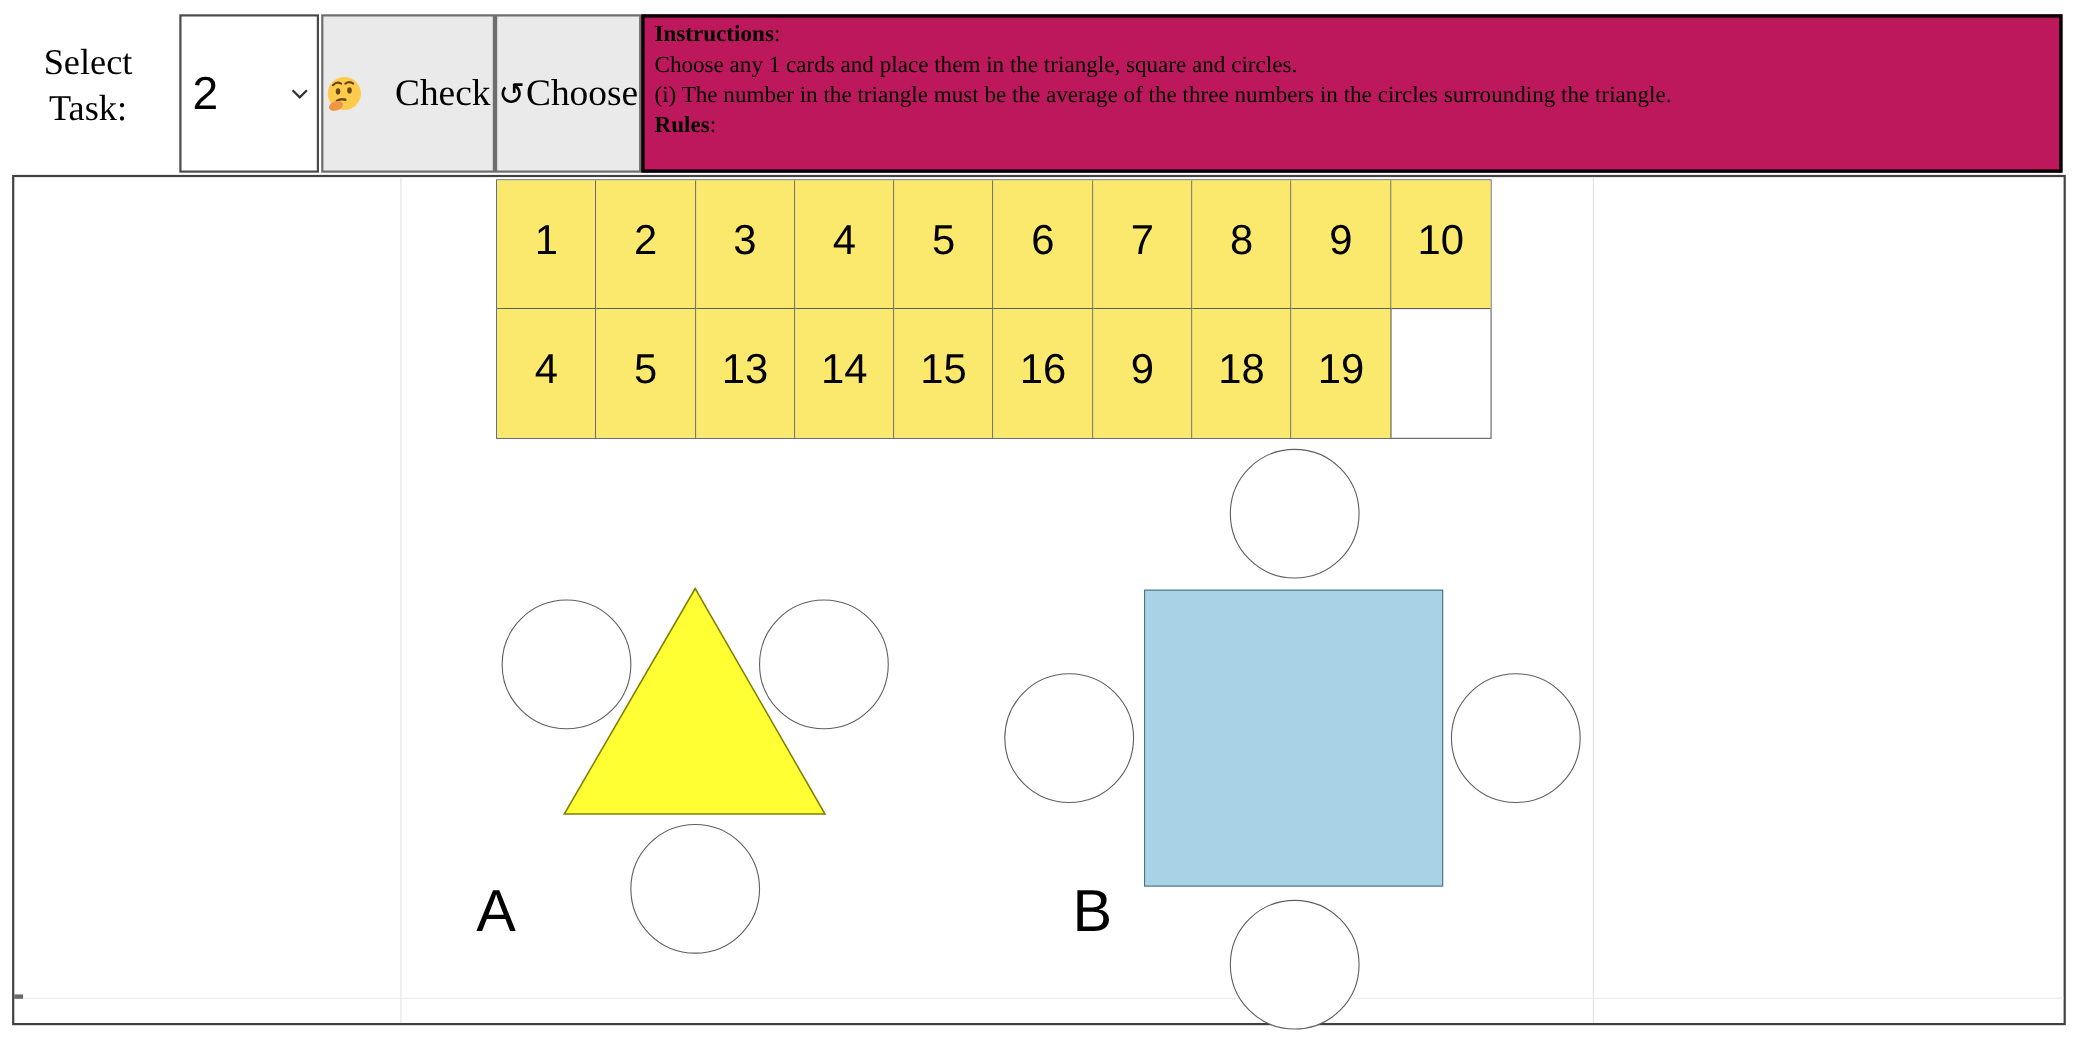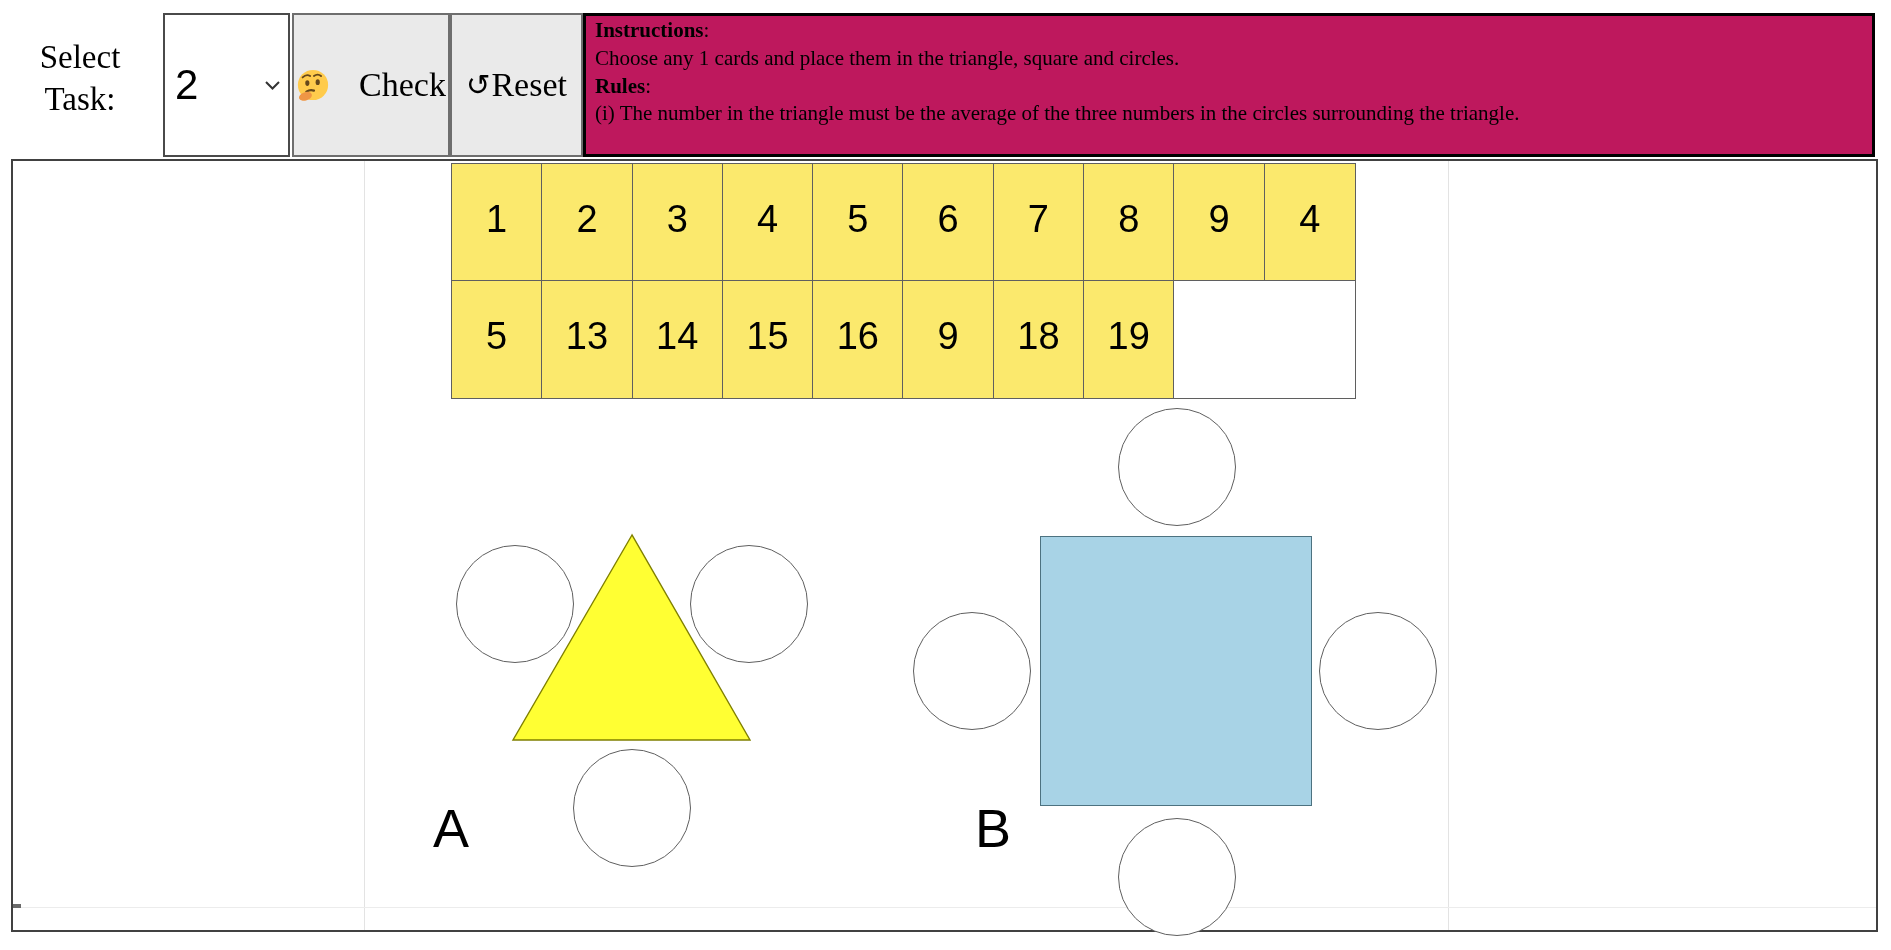--- a/index.html
+++ b/index.html
@@ -92,46 +92,47 @@
     <path d="M7 10 q4 -4 8 -1.5" fill="none" stroke="#65471B" stroke-width="2" stroke-linecap="round"></path>
     <path d="M19 8.5 q4 -3 7.5 0" fill="none" stroke="#65471B" stroke-width="2" stroke-linecap="round"></path>
     <path d="M11 25 q4 -2.5 8 -1" fill="none" stroke="#65471B" stroke-width="2.4" stroke-linecap="round"></path>
     <ellipse cx="10" cy="30" rx="7" ry="4.4" fill="#EF9645" transform="rotate(-18 10 30)"></ellipse>
   </svg>
   <span>Check</span>
 </button>
 
 <button class="tb-button reset-button">
   <span class="reset-glyph">↺</span>
-  <span>Reset</span>
+  <span>Choose</span>
 </button>
 
 <div class="instructions">
   <div><b>Instructions</b><span>:</span></div>
   <div>Choose any 1 cards and place them in the triangle, square and circles.</div>
+  <div>(i) The number in the triangle must be the average of the three numbers in the circles surrounding the triangle.</div>
   <div><b>Rules</b><span>:</span></div>
-  <div>(i) The number in the triangle must be the average of the three numbers in the circles surrounding the triangle.</div>
 </div>
 
 <div class="board">
   <div class="vline v1"></div>
   <div class="vline v2"></div>
   <div class="hline"></div>
   <div class="left-tick"></div>
 
   <div class="cards-grid" style="grid-template-columns: repeat(10, 90.3px);">
       <div class="card">1</div>
       <div class="card">2</div>
       <div class="card">3</div>
       <div class="card">4</div>
       <div class="card">5</div>
       <div class="card">6</div>
       <div class="card">7</div>
       <div class="card">8</div>
       <div class="card">9</div>
+      <div class="card">10</div>
       <div class="card">4</div>
       <div class="card">5</div>
       <div class="card">13</div>
       <div class="card">14</div>
       <div class="card">15</div>
       <div class="card">16</div>
       <div class="card">9</div>
       <div class="card">18</div>
       <div class="card">19</div>
     </div>

